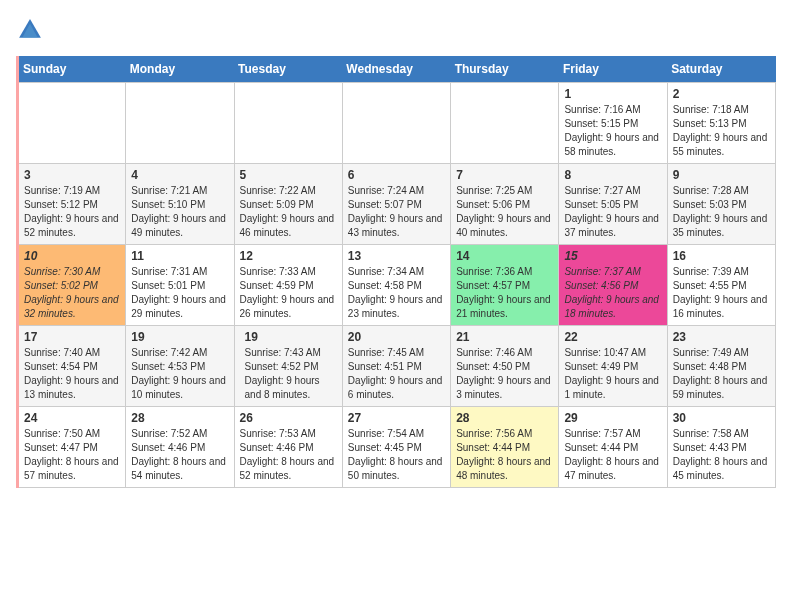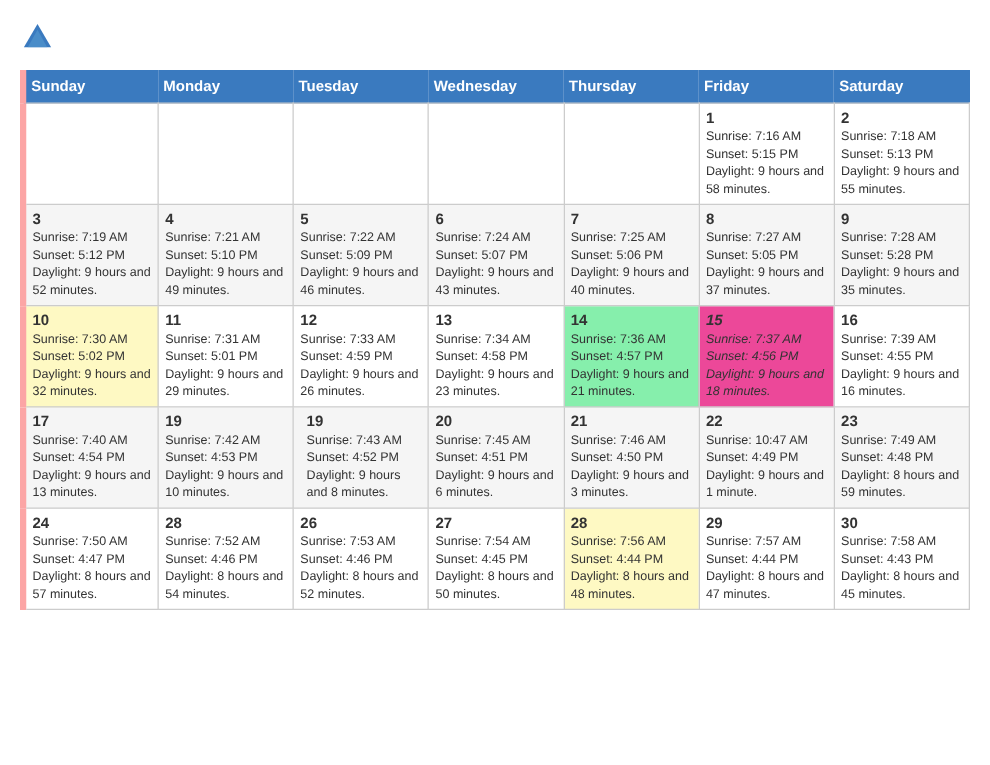--- a/index.html
+++ b/index.html
@@ -87,21 +87,21 @@
       font-size: 10px;
       color: #333;
       line-height: 1.4;
     }
     tr:nth-child(even) td {
       background-color: #f5f5f5;
     }
     tr:nth-child(odd) td {
       background-color: #fff;
     }
-    th:first-child, td:first-child { border-left: 5px solid #fca5a5; }
+    th:first-child, td:first-child { border-left: 3px solid #fca5a5; }
   </style>
 </head>
 <body>
 
 <div class="header">
   <div class="logo">
     <svg class="logo-icon" viewBox="0 0 36 36">
       <polygon points="18,4 32,28 4,28" fill="#3a7abf"></polygon>
       <polygon points="18,10 28,28 8,28" fill="#5a9fd4" opacity="0.5"></polygon>
     </svg>
@@ -181,26 +181,26 @@
         </td>
         <td style="background-color: rgb(245, 245, 245);">
           <div class="day-num">8</div>
           <div class="day-info" style="white-space: pre-line;">Sunrise: 7:27 AM
 Sunset: 5:05 PM
 Daylight: 9 hours and 37 minutes.</div>
         </td>
         <td style="background-color: rgb(245, 245, 245);">
           <div class="day-num">9</div>
           <div class="day-info" style="white-space: pre-line;">Sunrise: 7:28 AM
-Sunset: 5:28 PM
+Sunset: 5:03 PM
 Daylight: 9 hours and 35 minutes.</div>
         </td>
       </tr>
       <tr>
-        <td style="background-color: #fef9c3;">
+        <td style="background-color: #fdba74; font-style: italic;">
           <div class="day-num">10</div>
           <div class="day-info" style="white-space: pre-line;">Sunrise: 7:30 AM
 Sunset: 5:02 PM
 Daylight: 9 hours and 32 minutes.</div>
         </td>
         <td style="background-color: rgb(255, 255, 255);">
           <div class="day-num">11</div>
           <div class="day-info" style="white-space: pre-line;">Sunrise: 7:31 AM
 Sunset: 5:01 PM
 Daylight: 9 hours and 29 minutes.</div>

